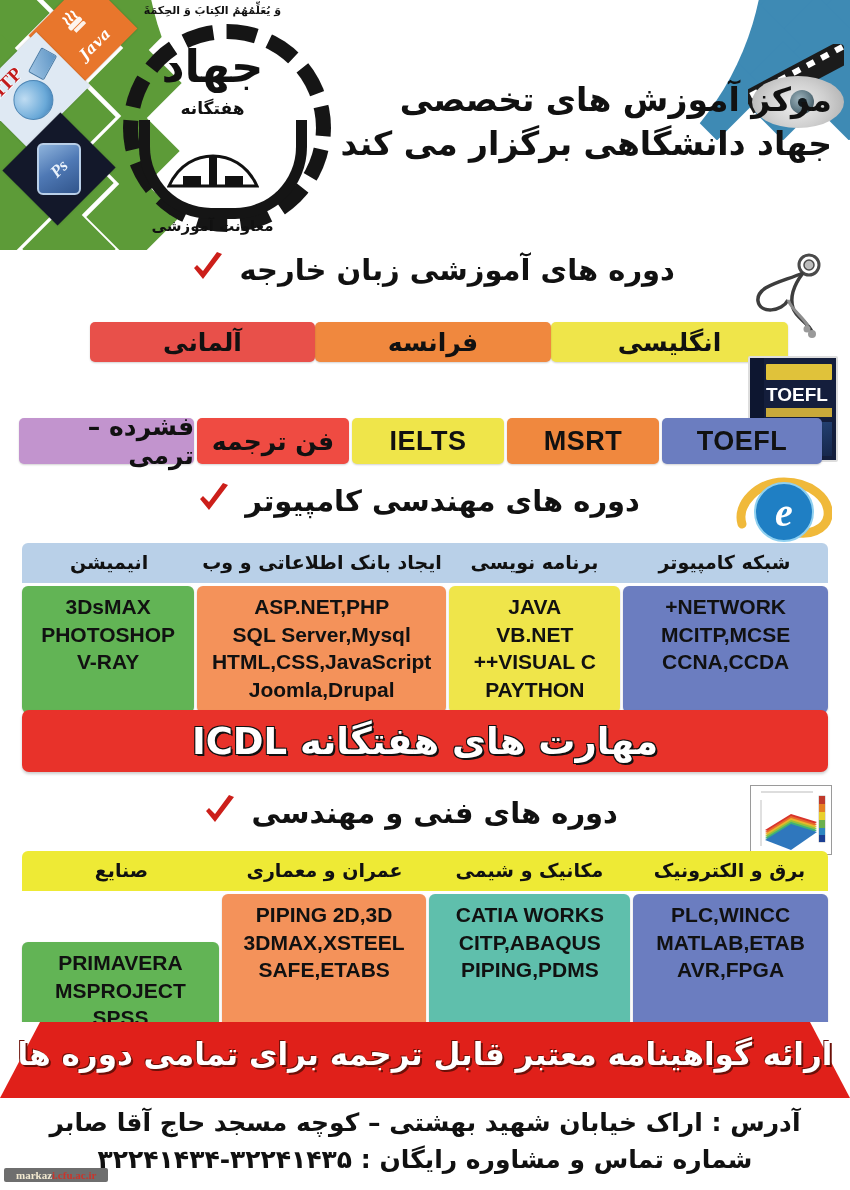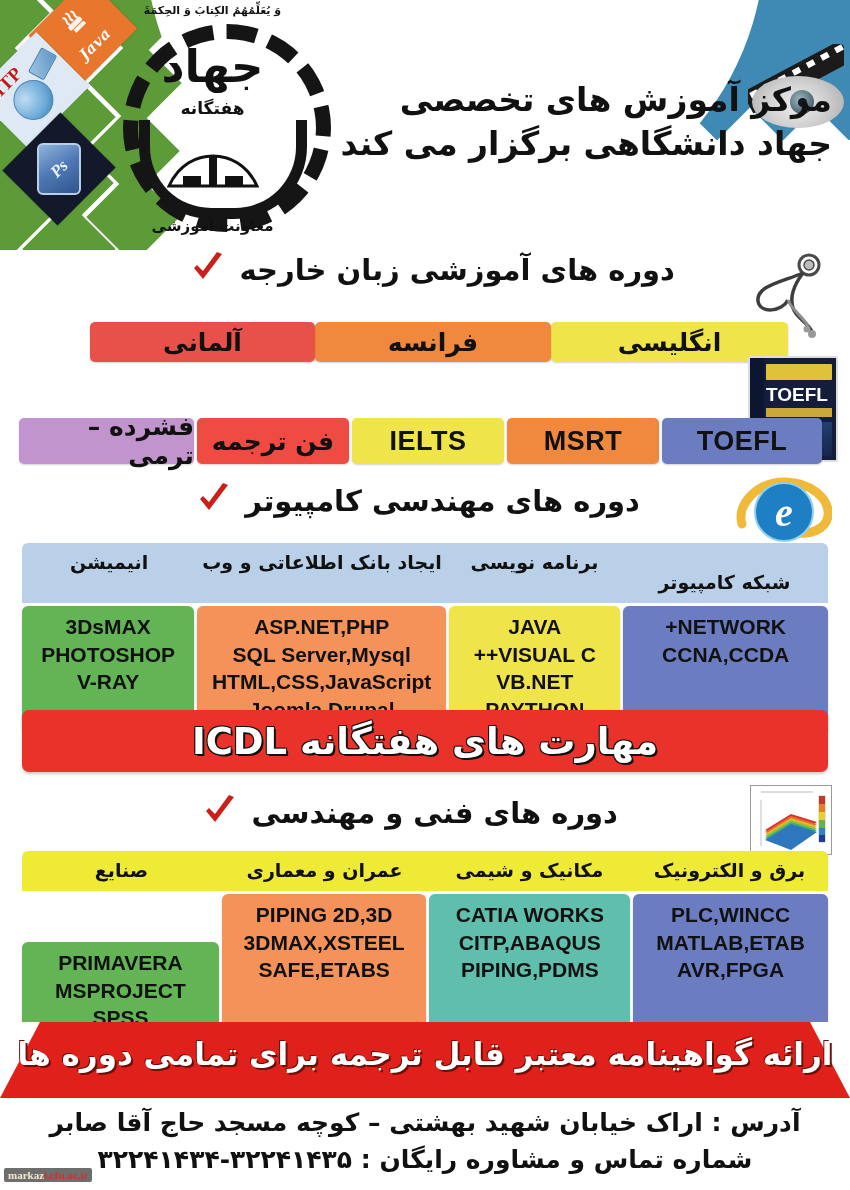--- a/index.html
+++ b/index.html
@@ -193,21 +193,21 @@
   }
   .ribbon .notch{
     position:absolute;top:0;width:40px;height:76px;background:#fff;
   }
   .addr{
     position:absolute;left:10px;right:10px;text-align:center;
     font-size:25px;font-weight:bold;color:#111;line-height:1.38;
   }
   .watermark{
     position:absolute;left:4px;bottom:8px;
-    background:#6e6e6e;padding:1px 4px;border-radius:2px;
+    background:#6e6e6e;padding:1px 12px;border-radius:2px;
     font-size:11px;font-weight:bold;font-family:"Liberation Serif",serif;
     color:#fff;letter-spacing:0;
   }
   .watermark b{color:#f2e9d0;}
   .watermark i{color:#c9352c;font-style:normal;}
 
   .thumb{position:absolute;border:1px solid #9a9a9a;background:#fff;}
   .ie-logo{position:absolute;}
   .book{position:absolute;}
 </style>
@@ -358,34 +358,35 @@
 
   <svg class="ie-logo" style="right:18px;top:468px;width:96px;height:80px" viewBox="0 0 96 80">
     <path d="M6 56 C0 36 22 14 48 14 C74 14 94 30 92 48 C90 62 72 68 58 64" fill="none" stroke="#f0b93a" stroke-width="9" stroke-linecap="round"></path>
     <circle cx="48" cy="44" r="29" fill="#1f7fc4"></circle>
     <circle cx="48" cy="44" r="29" fill="none" stroke="#8fd0f0" stroke-width="2"></circle>
     <text x="48" y="58" text-anchor="middle" font-size="40" font-weight="bold" fill="#ffffff" font-family="Liberation Serif, serif" font-style="italic">e</text>
   </svg>
 
   <div class="tbl" id="tbl-computer" style="top:543px">
     <div class="hdr" style="background: rgb(185, 208, 232);">
-        <div class="cell" style="width: 204px; margin-top: 20px;">شبکه کامپیوتر</div>
+        <div class="cell" style="width: 204px;">شبکه کامپیوتر</div>
         <div class="cell" style="width: 170px;">برنامه نویسی</div>
         <div class="cell" style="width: 249px;">ایجاد بانک اطلاعاتی و وب</div>
         <div class="cell" style="width: 171px;">انیمیشن</div>
       </div>
     <div class="body">
         <div class="col" style="width: 204px; background: rgb(107, 125, 192);">
           <div>NETWORK+</div>
+          <div>MCITP,MCSE</div>
           <div>CCNA,CCDA</div>
         </div>
         <div class="col" style="width: 170px; background: rgb(239, 229, 74);">
           <div>JAVA</div>
+          <div>VB.NET</div>
           <div>VISUAL C++</div>
-          <div>VB.NET</div>
           <div>PAYTHON</div>
         </div>
         <div class="col" style="width: 249px; background: rgb(244, 146, 90);">
           <div>ASP.NET,PHP</div>
           <div>SQL Server,Mysql</div>
           <div>HTML,CSS,JavaScript</div>
           <div>Joomla,Drupal</div>
         </div>
         <div class="col" style="width: 171px; background: rgb(98, 180, 85);">
           <div>3DsMAX</div>

